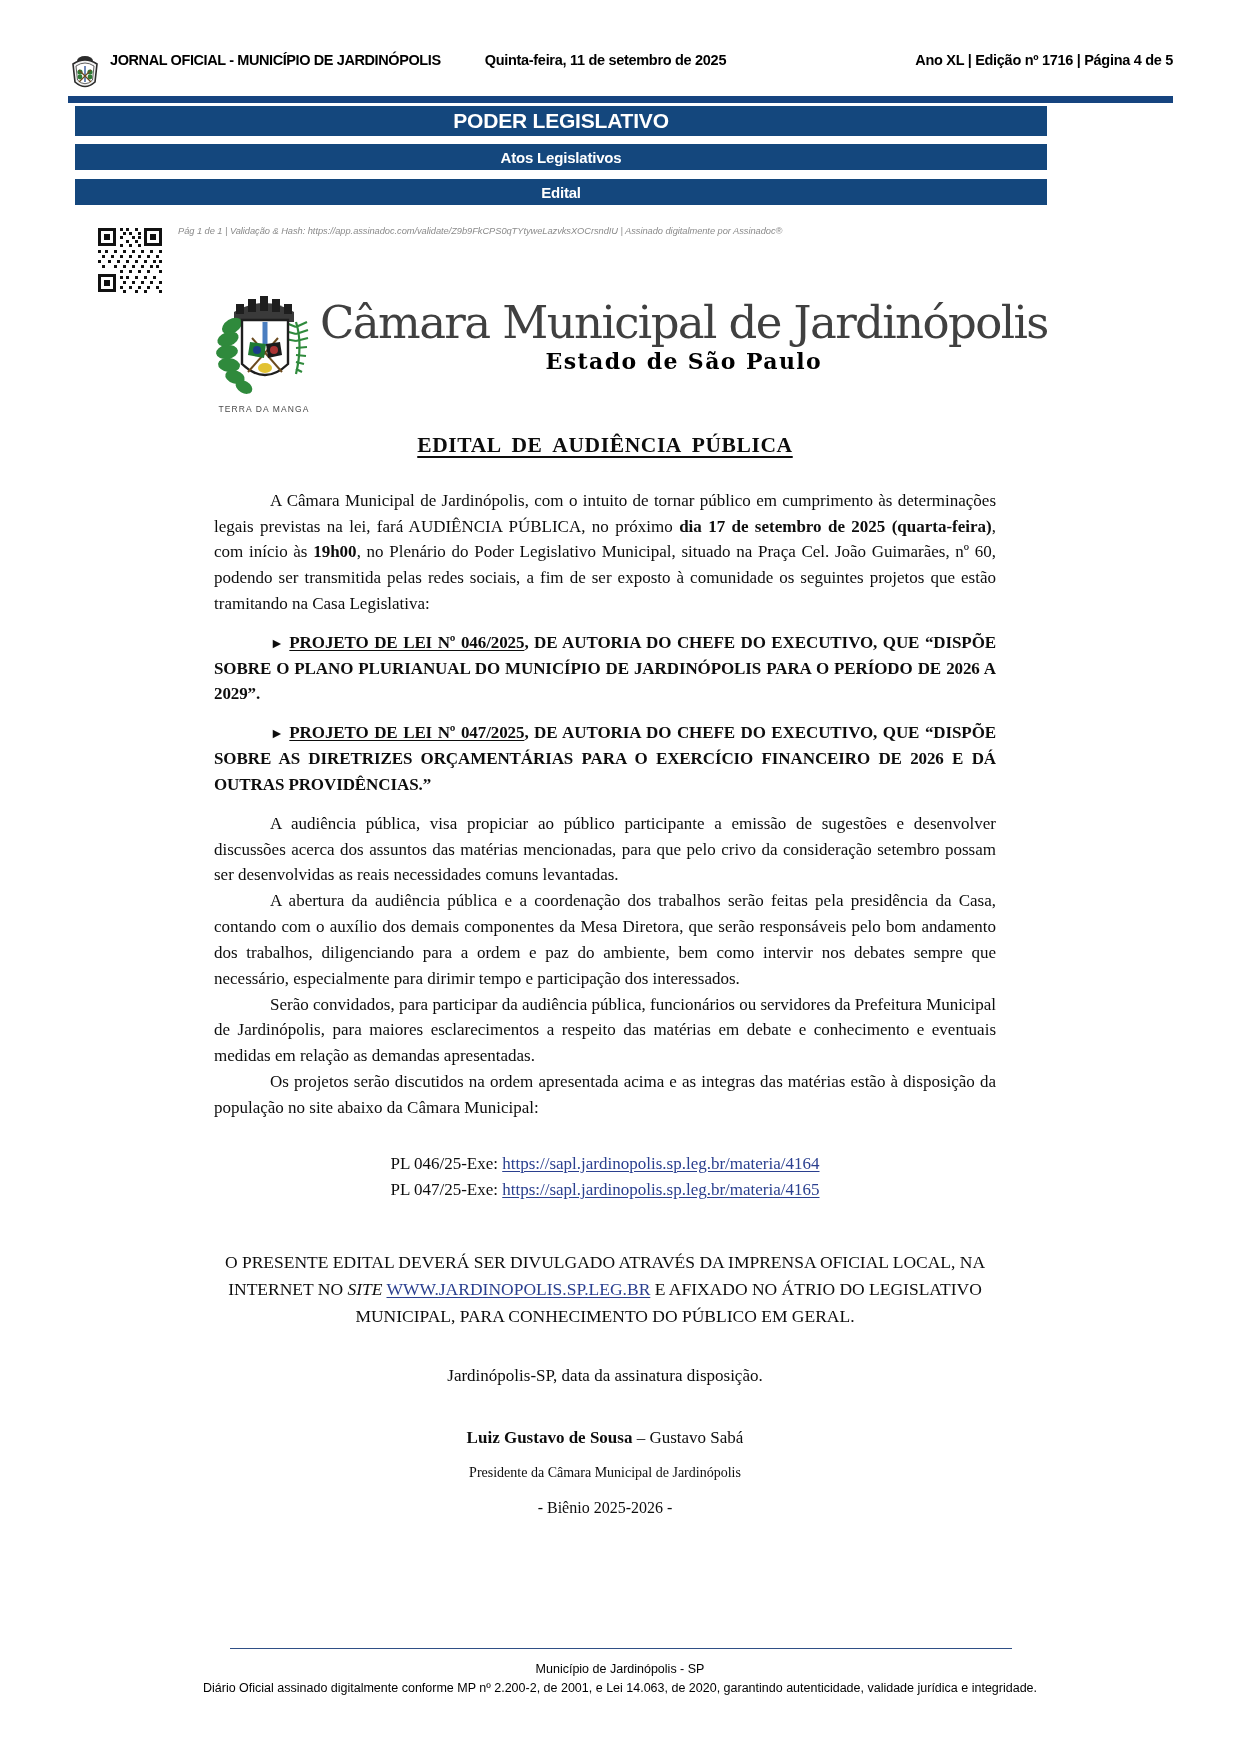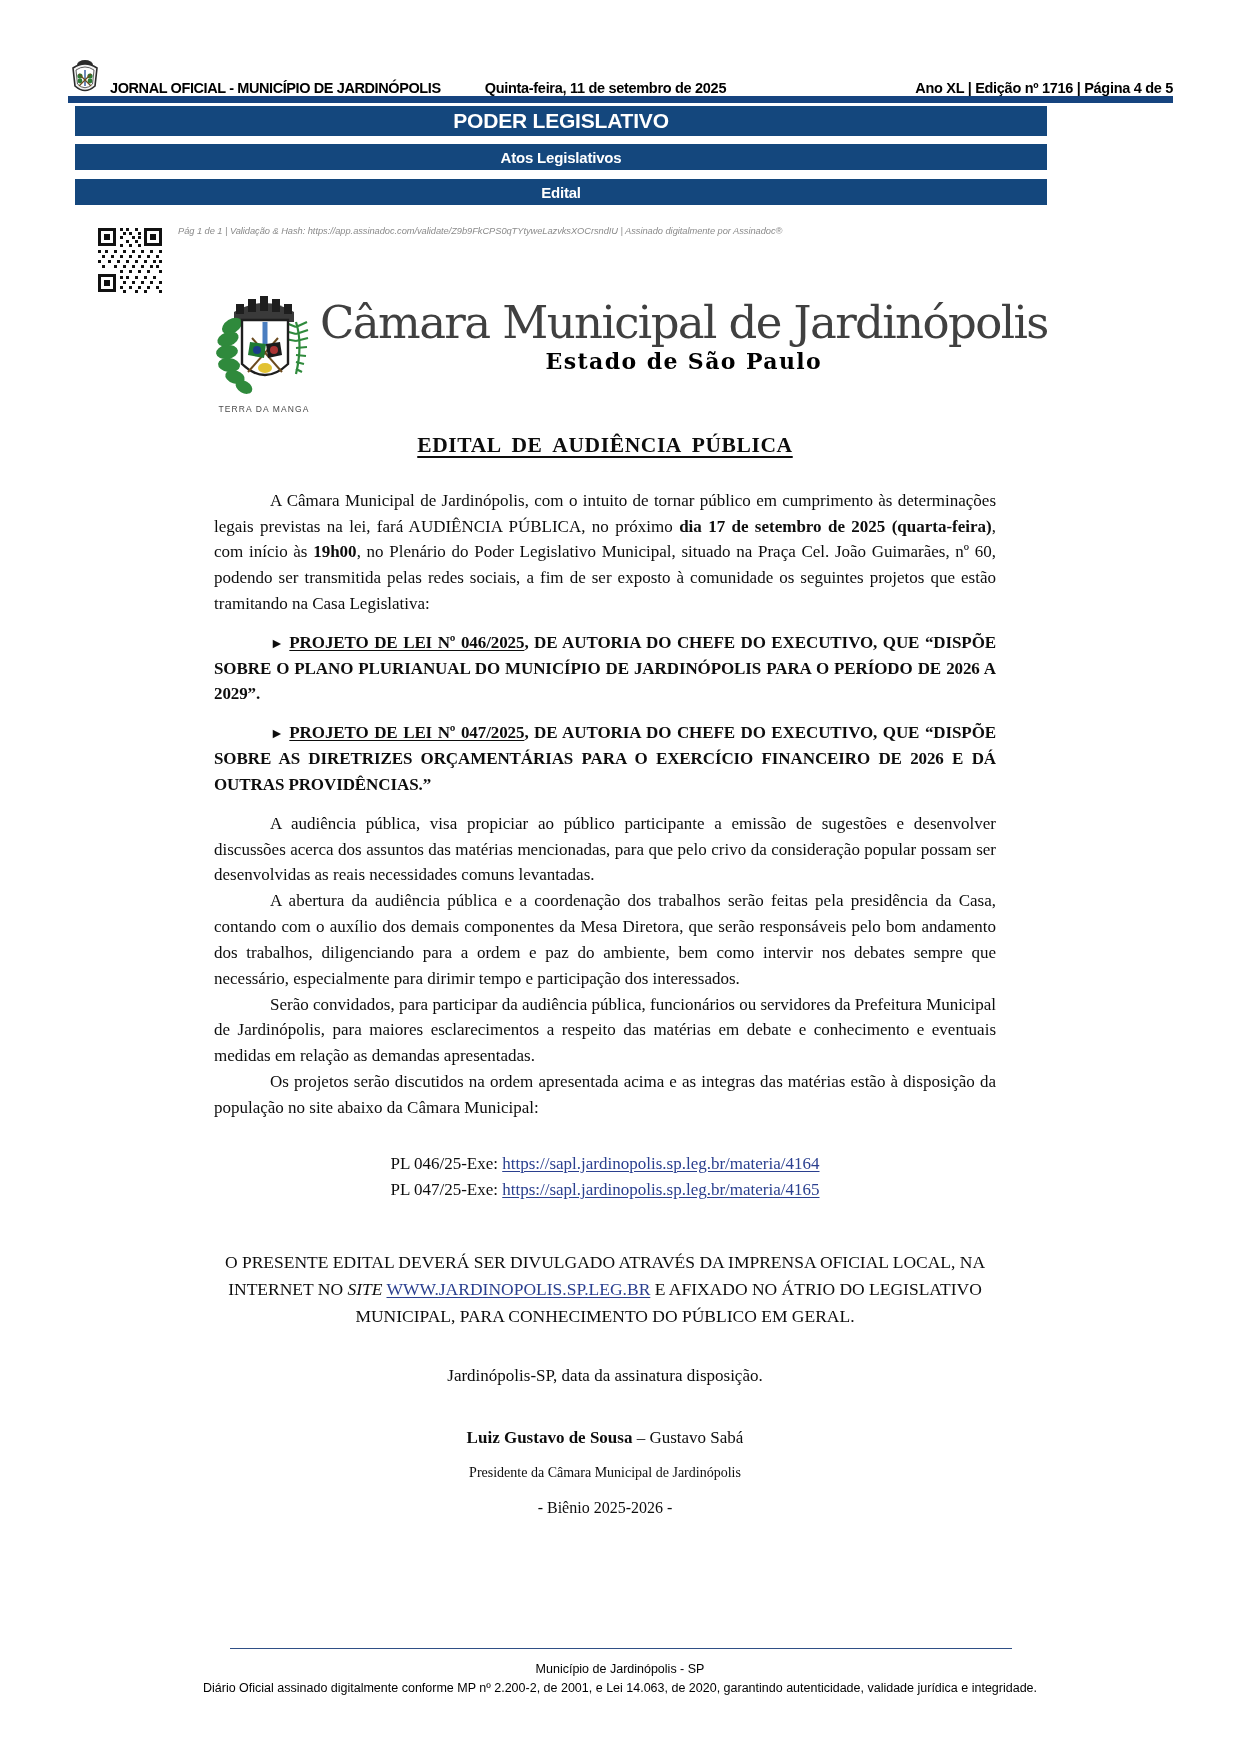--- a/index.html
+++ b/index.html
@@ -26,21 +26,21 @@
   }
 
   
   .masthead {
     position: absolute;
     left: 68px;
     top: 52px;
     width: 1105px;
     height: 44px;
     display: flex;
-    align-items: flex-end;
+    align-items: flex-start;
   }
   .crest-small {
     width: 34px;
     height: 40px;
     flex: 0 0 34px;
     position: relative;
     margin-right: 8px;
   }
   .crest-small svg { display: block; }
 
@@ -458,21 +458,21 @@
   <div class="doc">
 
     <div class="doc-title">EDITAL DE AUDIÊNCIA PÚBLICA</div>
 
     <p class="just"><span>A Câmara Municipal de Jardinópolis, com o intuito de tornar público em cumprimento às determinações legais previstas na lei, fará AUDIÊNCIA PÚBLICA, no próximo </span><strong>dia 17 de setembro de 2025 (quarta-feira)</strong><span>, com início às </span><strong>19h00</strong><span>, no Plenário do Poder Legislativo Municipal, situado na Praça Cel. João Guimarães, nº 60, podendo ser transmitida pelas redes sociais, a fim de ser exposto à comunidade os seguintes projetos que estão tramitando na Casa Legislativa:</span></p>
 
     <p class="bill"><span class="arrow">►</span>&nbsp;<u>PROJETO DE LEI Nº 046/2025</u><span>, DE AUTORIA DO CHEFE DO EXECUTIVO, QUE “DISPÕE SOBRE O PLANO PLURIANUAL DO MUNICÍPIO DE JARDINÓPOLIS PARA O PERÍODO DE 2026 A 2029”.</span></p>
 
     <p class="bill"><span class="arrow">►</span>&nbsp;<u>PROJETO DE LEI Nº 047/2025</u><span>, DE AUTORIA DO CHEFE DO EXECUTIVO, QUE “DISPÕE SOBRE AS DIRETRIZES ORÇAMENTÁRIAS PARA O EXERCÍCIO FINANCEIRO DE 2026 E DÁ OUTRAS PROVIDÊNCIAS.”</span></p>
 
-    <p class="just tight">A audiência pública, visa propiciar ao público participante a emissão de sugestões e desenvolver discussões acerca dos assuntos das matérias mencionadas, para que pelo crivo da consideração popular possam ser desenvolvidas as reais necessidades comuns levantadas.</p>
+    <p class="just tight">A audiência pública, visa propiciar ao público participante a emissão de sugestões e desenvolver discussões acerca dos assuntos das matérias mencionadas, para que pelo crivo da consideração setembro possam ser desenvolvidas as reais necessidades comuns levantadas.</p>
     <p class="just tight">A abertura da audiência pública e a coordenação dos trabalhos serão feitas pela presidência da Casa, contando com o auxílio dos demais componentes da Mesa Diretora, que serão responsáveis pelo bom andamento dos trabalhos, diligenciando para a ordem e paz do ambiente, bem como intervir nos debates sempre que necessário, especialmente para dirimir tempo e participação dos interessados.</p>
     <p class="just tight">Serão convidados, para participar da audiência pública, funcionários ou servidores da Prefeitura Municipal de Jardinópolis, para maiores esclarecimentos a respeito das matérias em debate e conhecimento e eventuais medidas em relação as demandas apresentadas.</p>
     <p class="just tight">Os projetos serão discutidos na ordem apresentada acima e as integras das matérias   estão à disposição da população no site abaixo da Câmara Municipal:</p>
 
     <div class="links">
       <div><span>PL 046/25-Exe: </span><a class="lnk" href="#">https://sapl.jardinopolis.sp.leg.br/materia/4164</a></div>
       <div><span>PL 047/25-Exe: </span><a class="lnk" href="#">https://sapl.jardinopolis.sp.leg.br/materia/4165</a></div>
     </div>
 
     <div class="proclaim"><span>O PRESENTE EDITAL DEVERÁ SER DIVULGADO ATRAVÉS DA IMPRENSA OFICIAL LOCAL, NA INTERNET NO </span><i>SITE</i> <a class="lnk" href="#">WWW.JARDINOPOLIS.SP.LEG.BR</a><span> E AFIXADO NO ÁTRIO DO LEGISLATIVO MUNICIPAL, PARA CONHECIMENTO DO PÚBLICO EM GERAL.</span></div>

